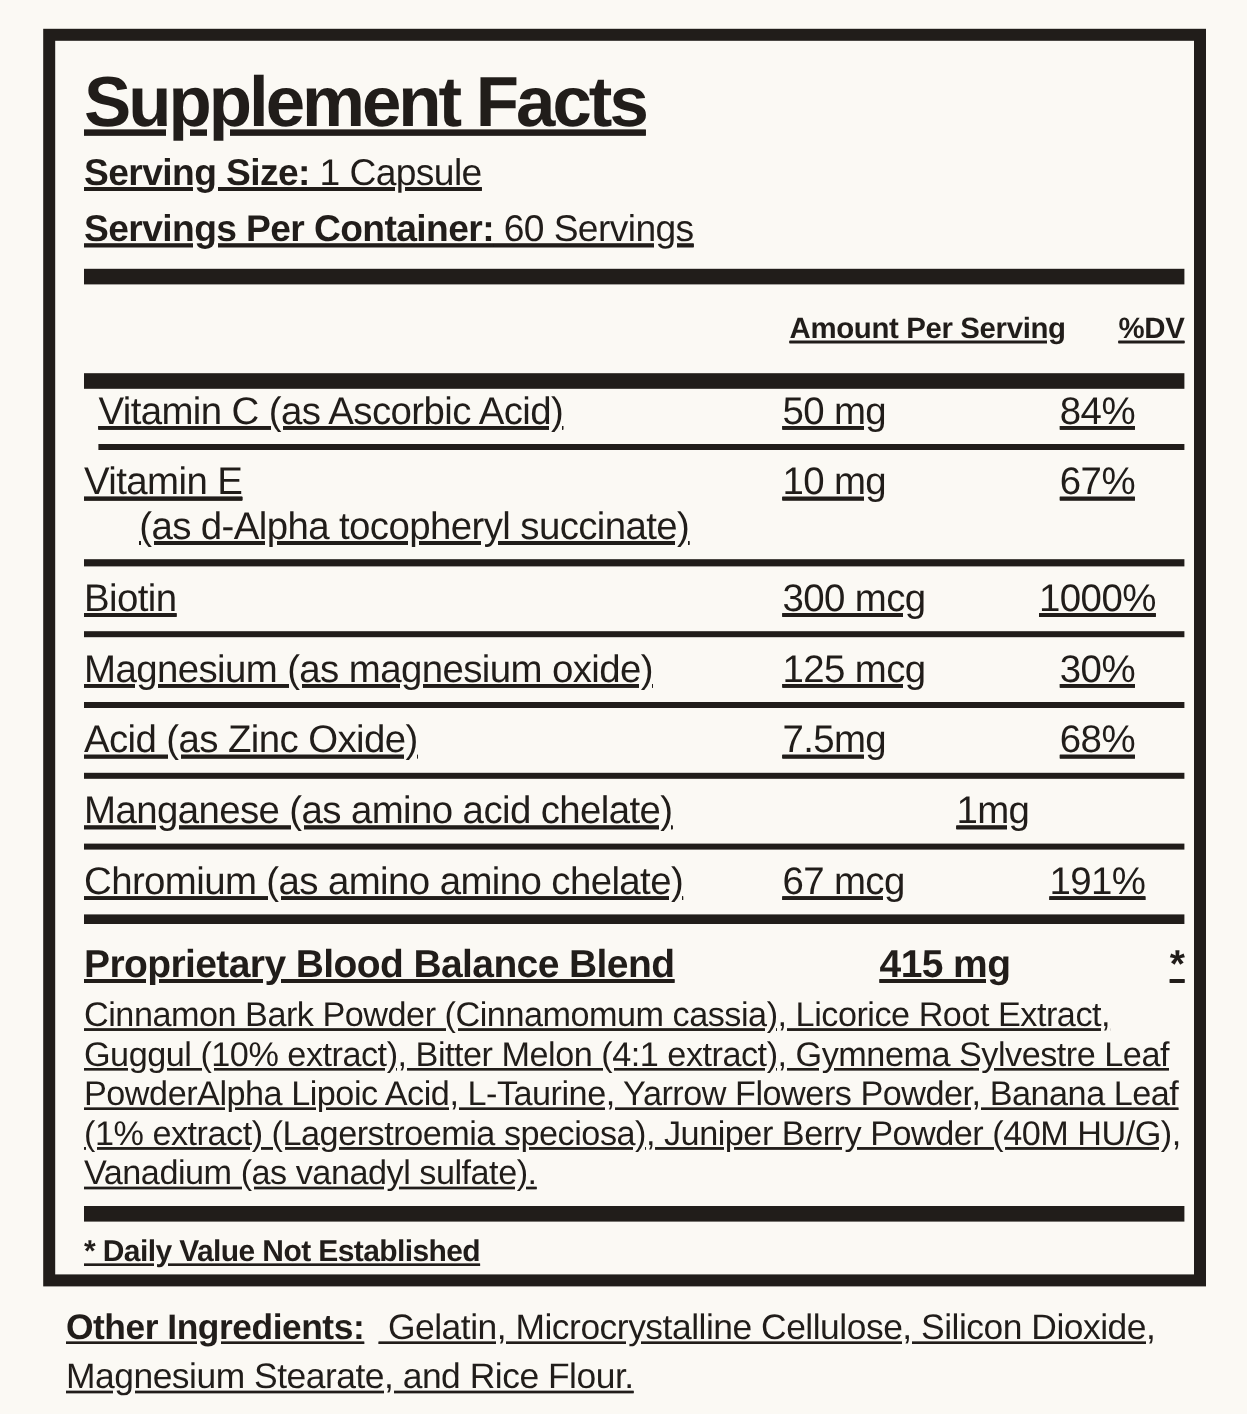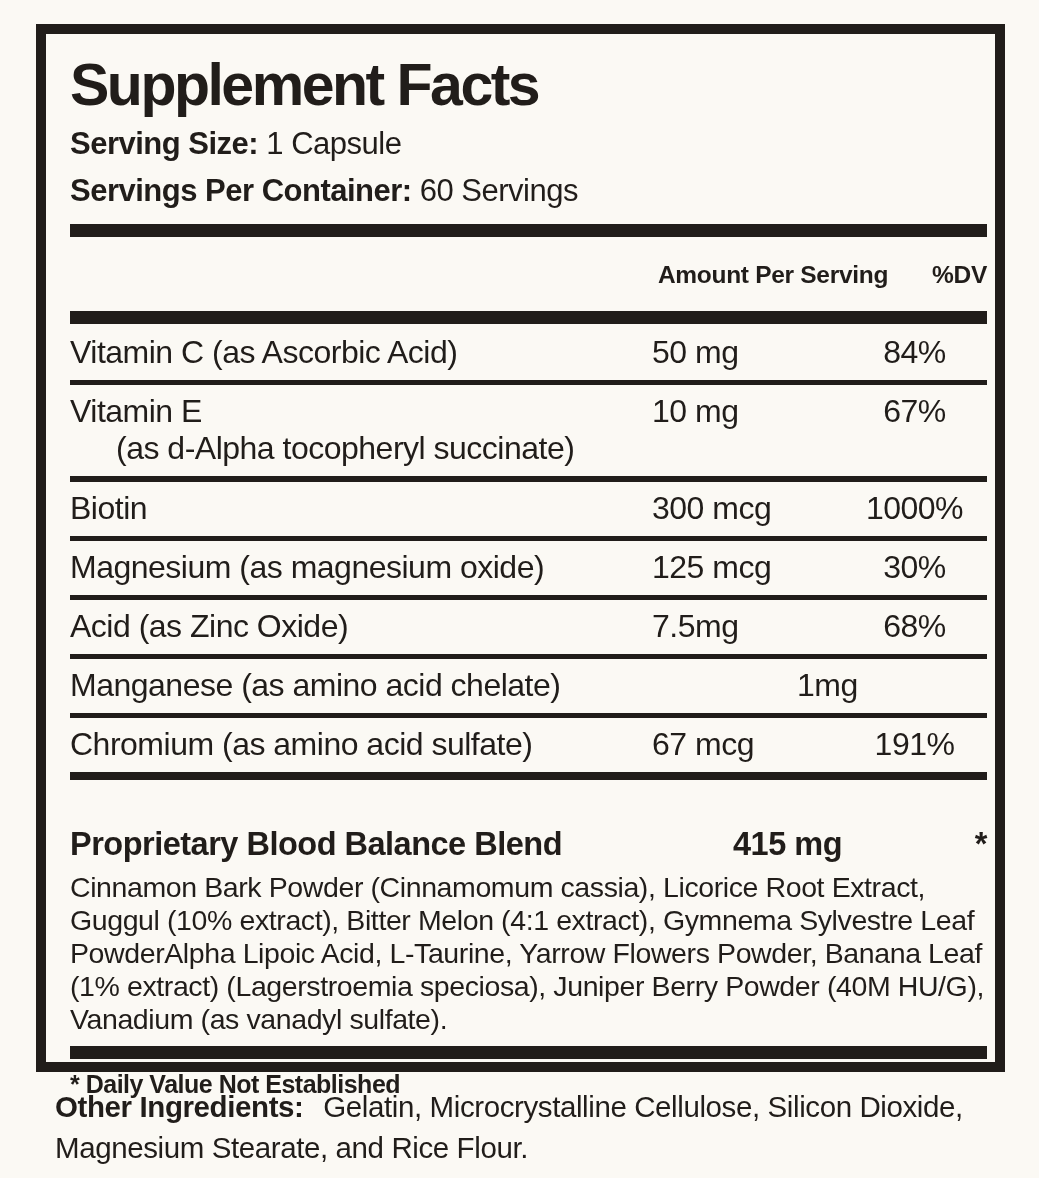--- a/index.html
+++ b/index.html
@@ -1,15 +1,15 @@
 <!DOCTYPE html>
 <html><head>
 <meta charset="utf-8">
 <style>
-  * { margin: 0; padding: 0; box-sizing: border-box; }
+  * { margin: 0; padding: 0; box-sizing: border-box; text-decoration: underline; }
   html, body {
     width: 1039px; height: 1178px;
     background: #fbf9f4;
     font-family: "Liberation Sans", "DejaVu Sans", sans-serif;
     color: #211d1a;
     overflow: hidden;
   }
   .page { position: relative; width: 1039px; height: 1178px; }
 
   .facts-box {
@@ -60,32 +60,31 @@
     font-size: 32px;
     letter-spacing: -0.5px;
     padding: 8px 0 9px 0;
     border-bottom: 5px solid #211d1a;
   }
   .nutrient-row .name { flex: 1; }
   .nutrient-row .name .sub { display: block; padding-left: 46px; }
   .nutrient-row .amt { width: 190px; text-align: left; white-space: nowrap; }
   .nutrient-row .dv  { width: 145px; text-align: center; white-space: nowrap; }
 
-  .nutrient-row.first { padding-top: 10px; }
+  .nutrient-row.first { padding-top: 0; margin-left: 12px; }
   .nutrient-row.thicker { border-bottom-width: 6px; }
   .nutrient-row.last-mineral { border-bottom-width: 8px; }
 
   .blend-row {
     display: flex;
     align-items: flex-start;
     font-size: 32.5px;
     font-weight: 700;
     letter-spacing: -0.5px;
     padding: 15px 0 4px 0;
-    margin-top: 31px;
   }
   .blend-row .name { flex: 1; }
   .blend-row .amt { width: 190px; text-align: right; white-space: nowrap; }
   .blend-row .dv  { width: 145px; text-align: right; white-space: nowrap; }
 
   .blend-desc {
     font-size: 28.5px;
     line-height: 33px;
     letter-spacing: -0.4px;
     padding: 4px 0 10px 0;
@@ -159,21 +158,21 @@
       <span class="amt">7.5mg</span>
       <span class="dv">68%</span>
     </div>
 
     <div class="nutrient-row">
       <span class="name">Manganese (as amino acid chelate)</span>
       <span class="amt">1mg</span>
     </div>
 
     <div class="nutrient-row last-mineral">
-      <span class="name">Chromium (as amino acid sulfate)</span>
+      <span class="name">Chromium (as amino amino chelate)</span>
       <span class="amt">67 mcg</span>
       <span class="dv">191%</span>
     </div>
 
     <div class="blend-row">
       <span class="name">Proprietary Blood Balance Blend</span>
       <span class="amt">415 mg</span>
       <span class="dv">*</span>
     </div>
 

